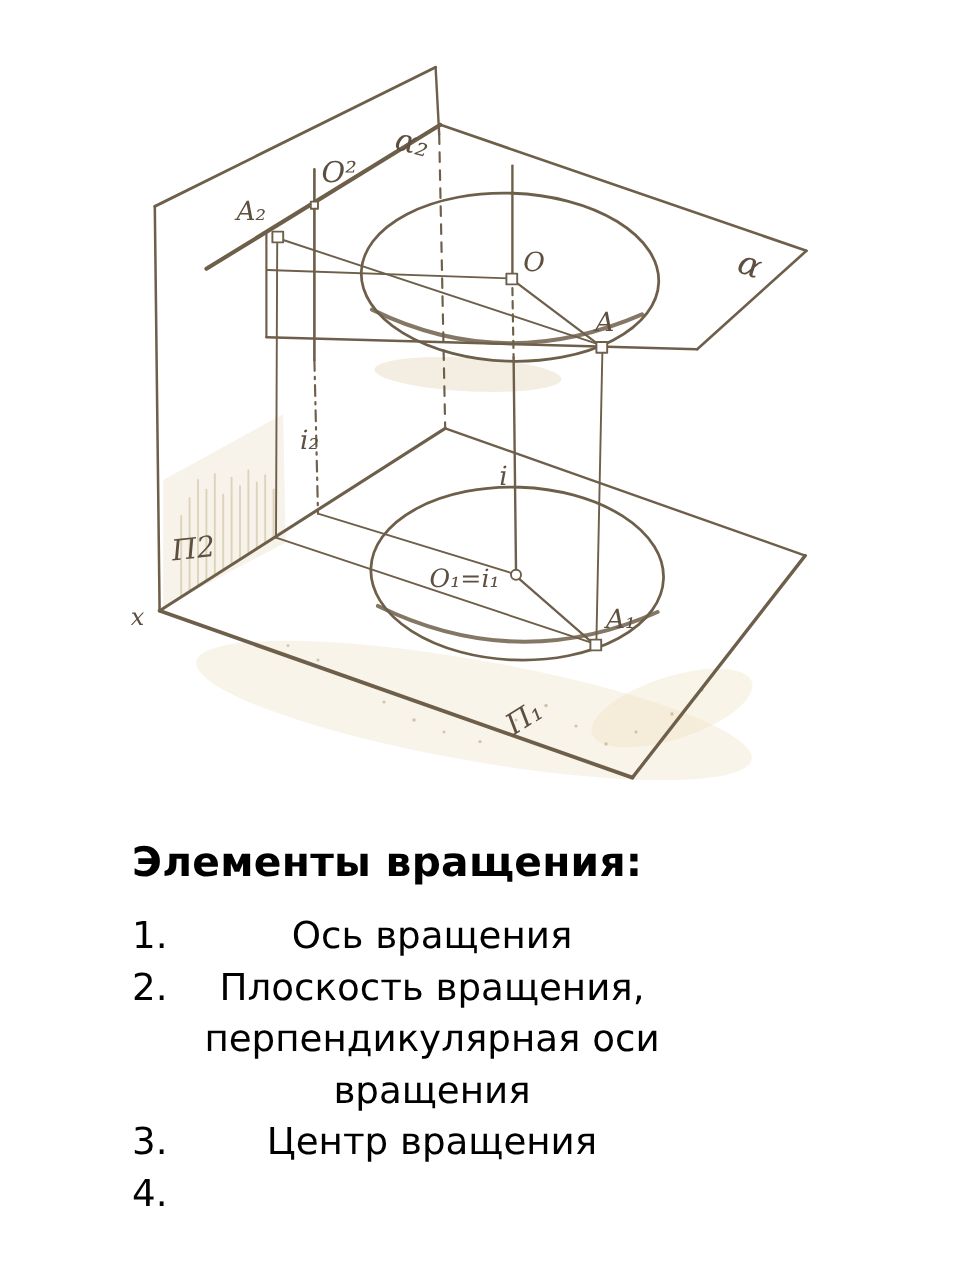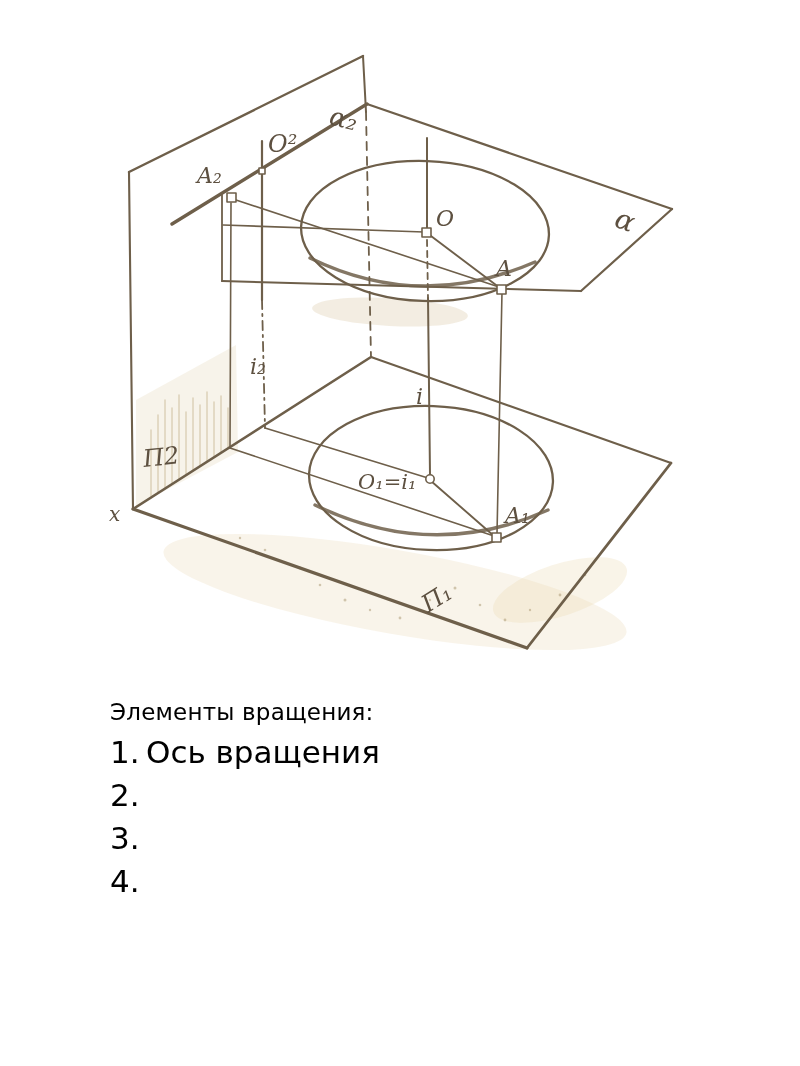--- a/index.html
+++ b/index.html
@@ -5,27 +5,27 @@
   html,body{margin:0;padding:0;background:#fff;}
   .page{
     position:relative;width:800px;height:1066px;background:#ffffff;
     overflow:hidden;font-family:"DejaVu Sans",sans-serif;
   }
   .figure{position:absolute;left:0;top:0;width:800px;height:672px;}
   .figure svg{display:block;}
   .fig-label{font-family:"DejaVu Serif",serif;font-style:italic;fill:#5d5040;}
   .content{position:absolute;left:110px;top:699px;width:476px;color:#000;}
   .heading{
-    font-size:23px;font-weight:400;line-height:1.2;margin:0 0 4px 0;
+    font-size:34px;font-weight:700;line-height:1.2;margin:0 0 19px 0;
     letter-spacing:.2px;
   }
   .olist{margin:0;padding:0;}
   .orow{display:flex;font-size:31px;line-height:43px;}
   .orow .num{flex:none;width:36px;}
-  .orow .txt{width:428px;}
+  .orow .txt{width:428px;text-align:center;}
 </style>
 </head>
 <body>
 
 <div class="page">
 
   <div class="figure">
     <svg width="800" height="672" viewBox="0 0 800 672" fill="none" stroke-linecap="round" stroke-linejoin="round">
 
       <g stroke="none">
@@ -147,23 +147,25 @@
 
   <div class="content">
     <h1 class="heading">Элементы вращения:</h1>
     <div class="olist">
       <div class="orow">
         <span class="num">1.</span>
         <span class="txt">Ось вращения</span>
       </div>
       <div class="orow">
         <span class="num">2.</span>
+        <span class="txt">Плоскость вращения, перпендикулярная оси вращения</span>
       </div>
       <div class="orow">
         <span class="num">3.</span>
+        <span class="txt">Центр вращения</span>
       </div>
       <div class="orow">
         <span class="num">4.</span>
       </div>
     </div>
   </div>
 
 </div>
 
 </body></html>

